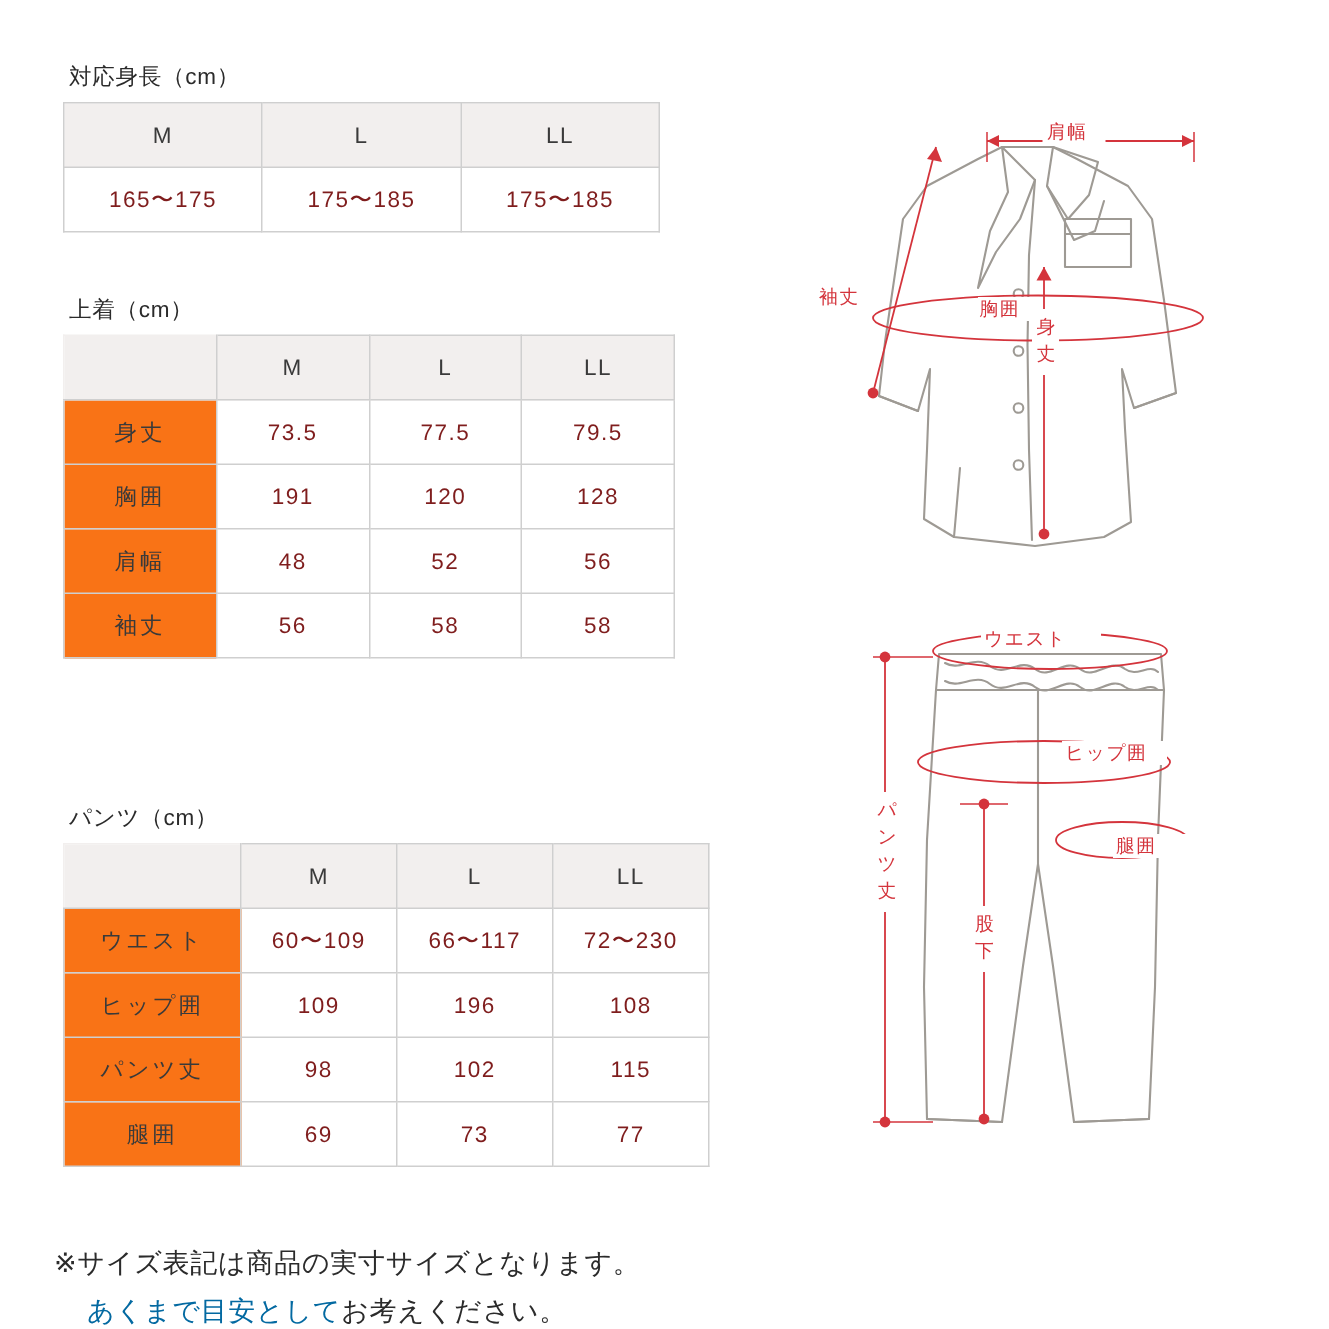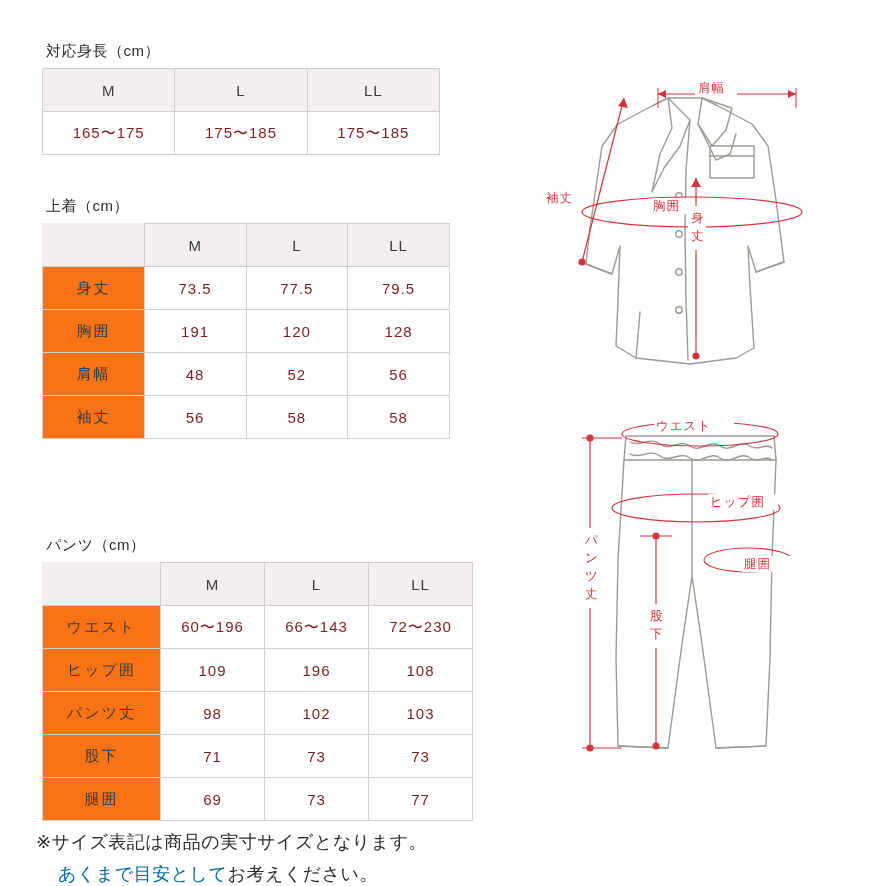--- a/index.html
+++ b/index.html
@@ -177,41 +177,35 @@
         </colgroup>
       <tbody>
           <tr>
         <td class="blank"></td>
         <th class="hdr">M</th>
         <th class="hdr">L</th>
         <th class="hdr">LL</th>
       </tr>
       <tr>
         <td class="rowhdr">ウエスト</td>
-        <td>60〜196</td>
-        <td>66〜143</td>
+        <td>60〜109</td>
+        <td>66〜117</td>
         <td>72〜230</td>
       </tr>
       <tr>
         <td class="rowhdr">ヒップ囲</td>
         <td>109</td>
         <td>196</td>
         <td>108</td>
       </tr>
       <tr>
         <td class="rowhdr">パンツ丈</td>
         <td>98</td>
         <td>102</td>
-        <td>103</td>
-      </tr>
-      <tr>
-        <td class="rowhdr">股下</td>
-        <td>71</td>
-        <td>73</td>
-        <td>73</td>
+        <td>115</td>
       </tr>
       <tr>
         <td class="rowhdr">腿囲</td>
         <td>69</td>
         <td>73</td>
         <td>77</td>
       </tr>
     </tbody>
       </table>
   </div>

